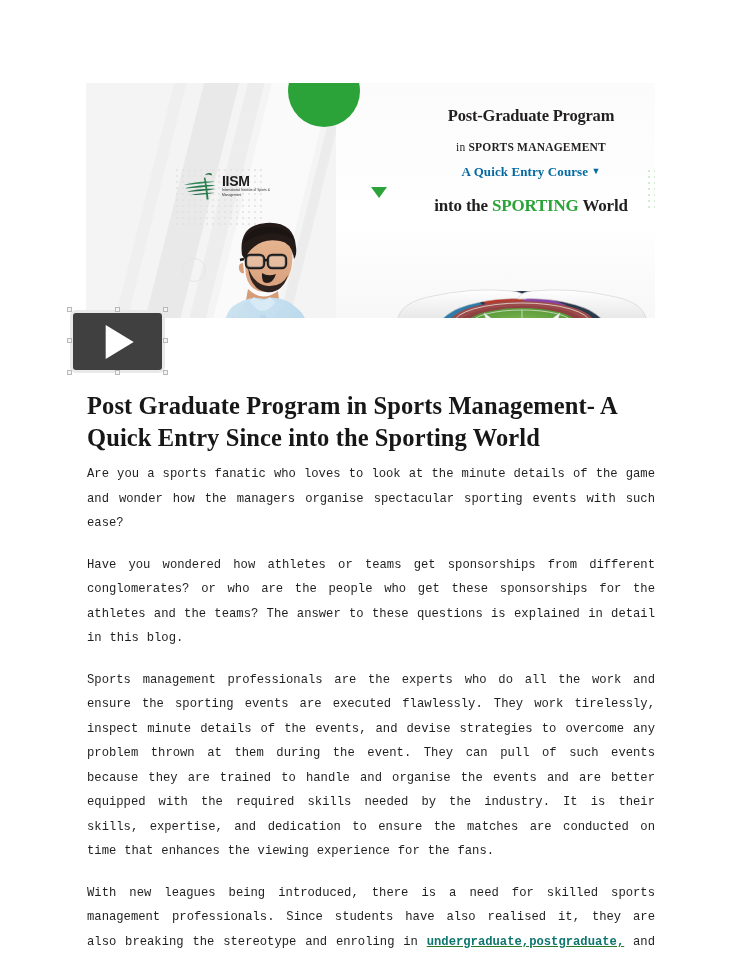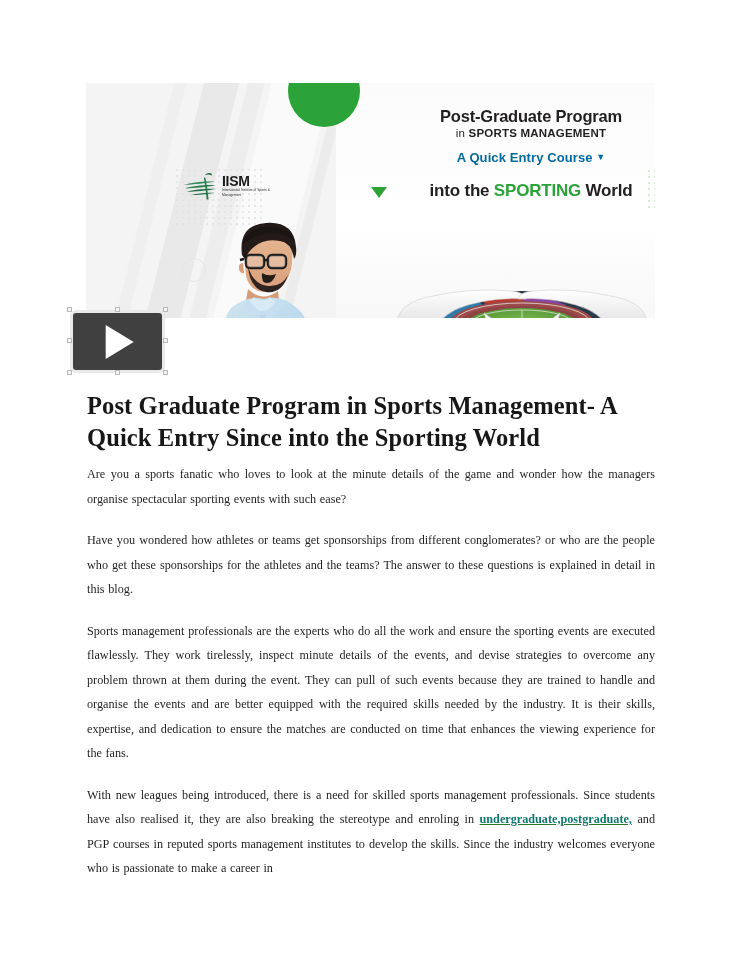--- a/index.html
+++ b/index.html
@@ -128,35 +128,35 @@
     line-height: 1.45;
     width: 56px;
   }
 
   
   .headline {
     position: absolute;
     left: 310px; top: 24px;
     width: 270px;
     text-align: center;
-    font-family: Liberation Sans, sans-serif;
+    font-family: Liberation Serif, serif;
   }
   .hl-1 {
     font-size: 16.5px;
     font-weight: 700;
     color: #221f1f;
     letter-spacing: -0.2px;
     line-height: 1.12;
   }
   .hl-2 {
     font-size: 11.5px;
     font-weight: 700;
     color: #221f1f;
     letter-spacing: 0.2px;
-    margin-top: 2px;
+    margin-top: 16px;
   }
   .hl-2 .thin { font-weight: 400; }
   .hl-3 {
     margin-top: 11px;
     font-size: 13px;
     font-weight: 700;
     color: #0369a1;
     letter-spacing: 0.1px;
   }
   .hl-3 .cap { font-size: 9px; vertical-align: 2px; }
@@ -222,21 +222,21 @@
     letter-spacing: 0.1px;
   }
 
   .body-col {
     position: absolute;
     left: 87px;
     top: 462px;
     width: 568px;
   }
   .para {
-    font-family: Liberation Serif, serif;
+    font-family: Liberation Mono, monospace;
     font-size: 12.2px;
     line-height: 24.5px;
     color: #1f1f1f;
     text-align: justify;
     margin: 0 0 17px 0;
     word-spacing: 0.6px;
   }
   .para:last-child { margin-bottom: 0; }
   .lnk {
     color: #0f766e;

